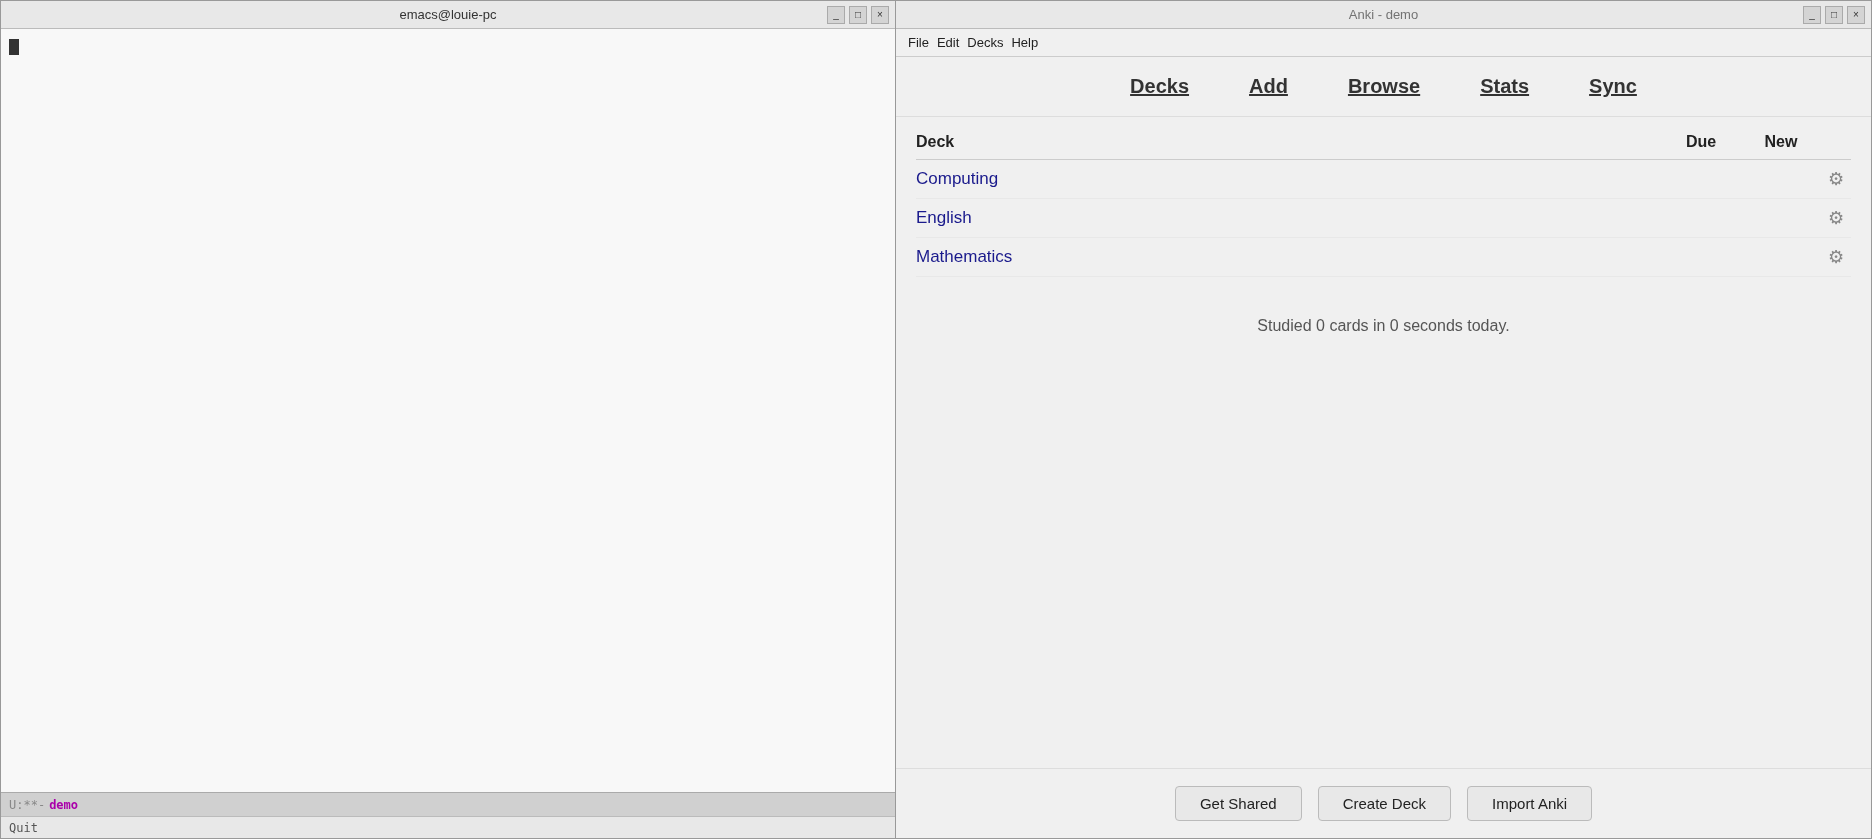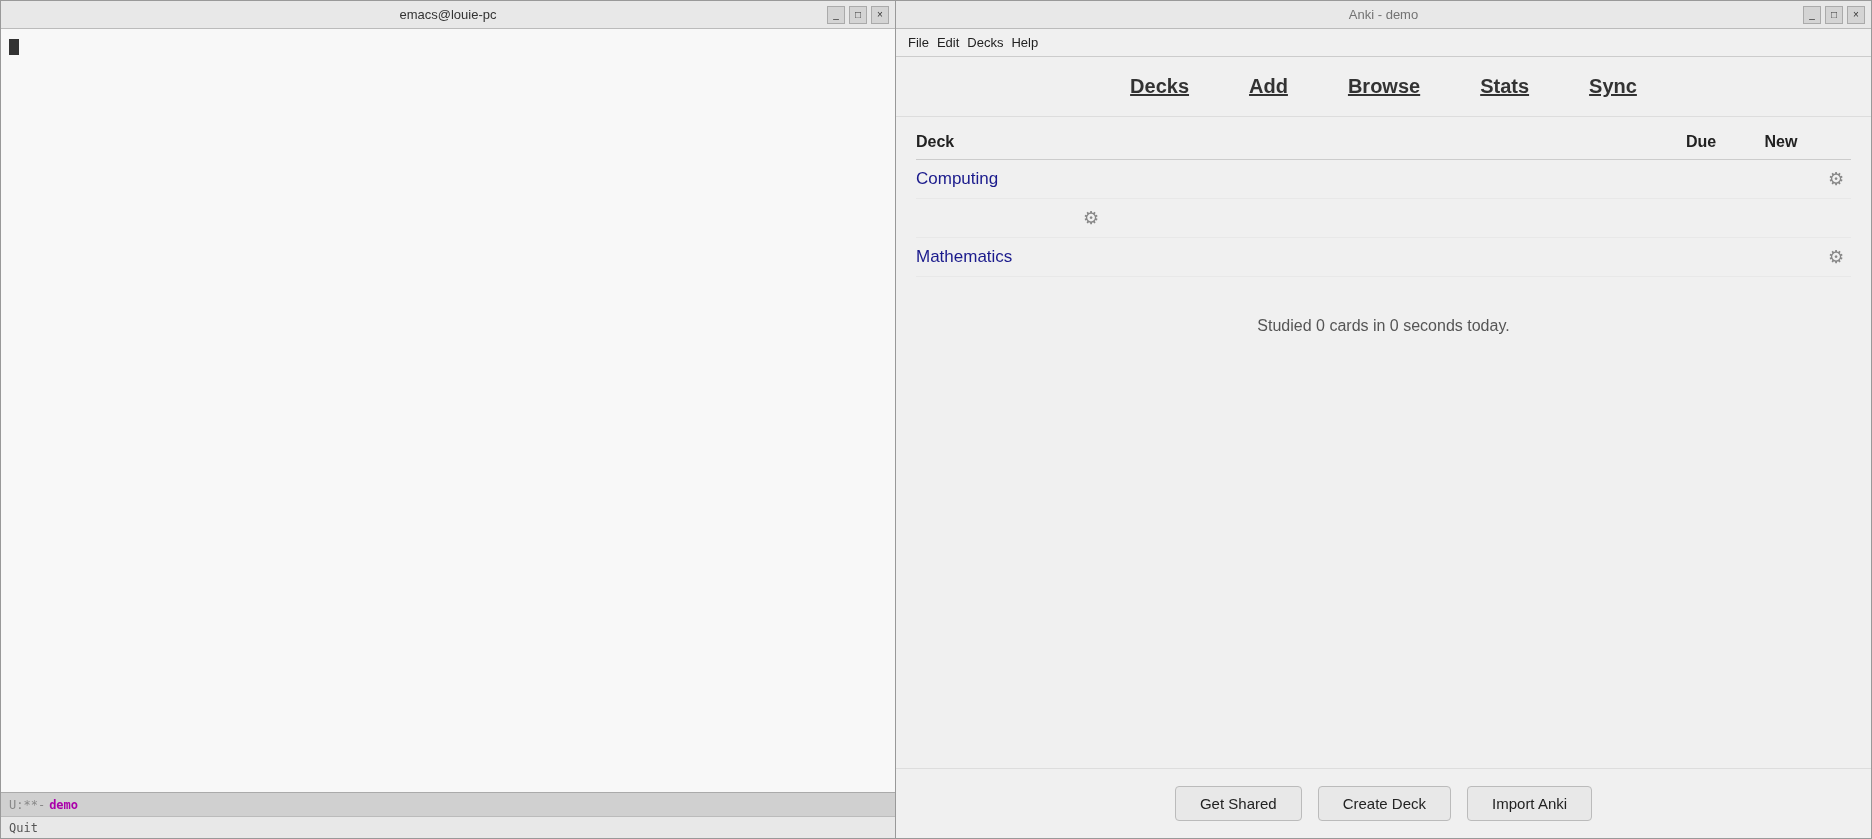--- a/index.html
+++ b/index.html
@@ -340,20 +340,21 @@
       <div class="deck-rows">
 
         <div class="deck-row">
           <div class="deck-row-name">Computing</div>
           <div class="deck-row-due"></div>
           <div class="deck-row-new"></div>
           <div class="deck-row-gear">⚙</div>
         </div>
 
         <div class="deck-row">
+          <div class="deck-row-name">English</div>
           <div class="deck-row-due"></div>
           <div class="deck-row-new"></div>
           <div class="deck-row-gear">⚙</div>
         </div>
 
         <div class="deck-row">
           <div class="deck-row-name">Mathematics</div>
           <div class="deck-row-due"></div>
           <div class="deck-row-new"></div>
           <div class="deck-row-gear">⚙</div>

